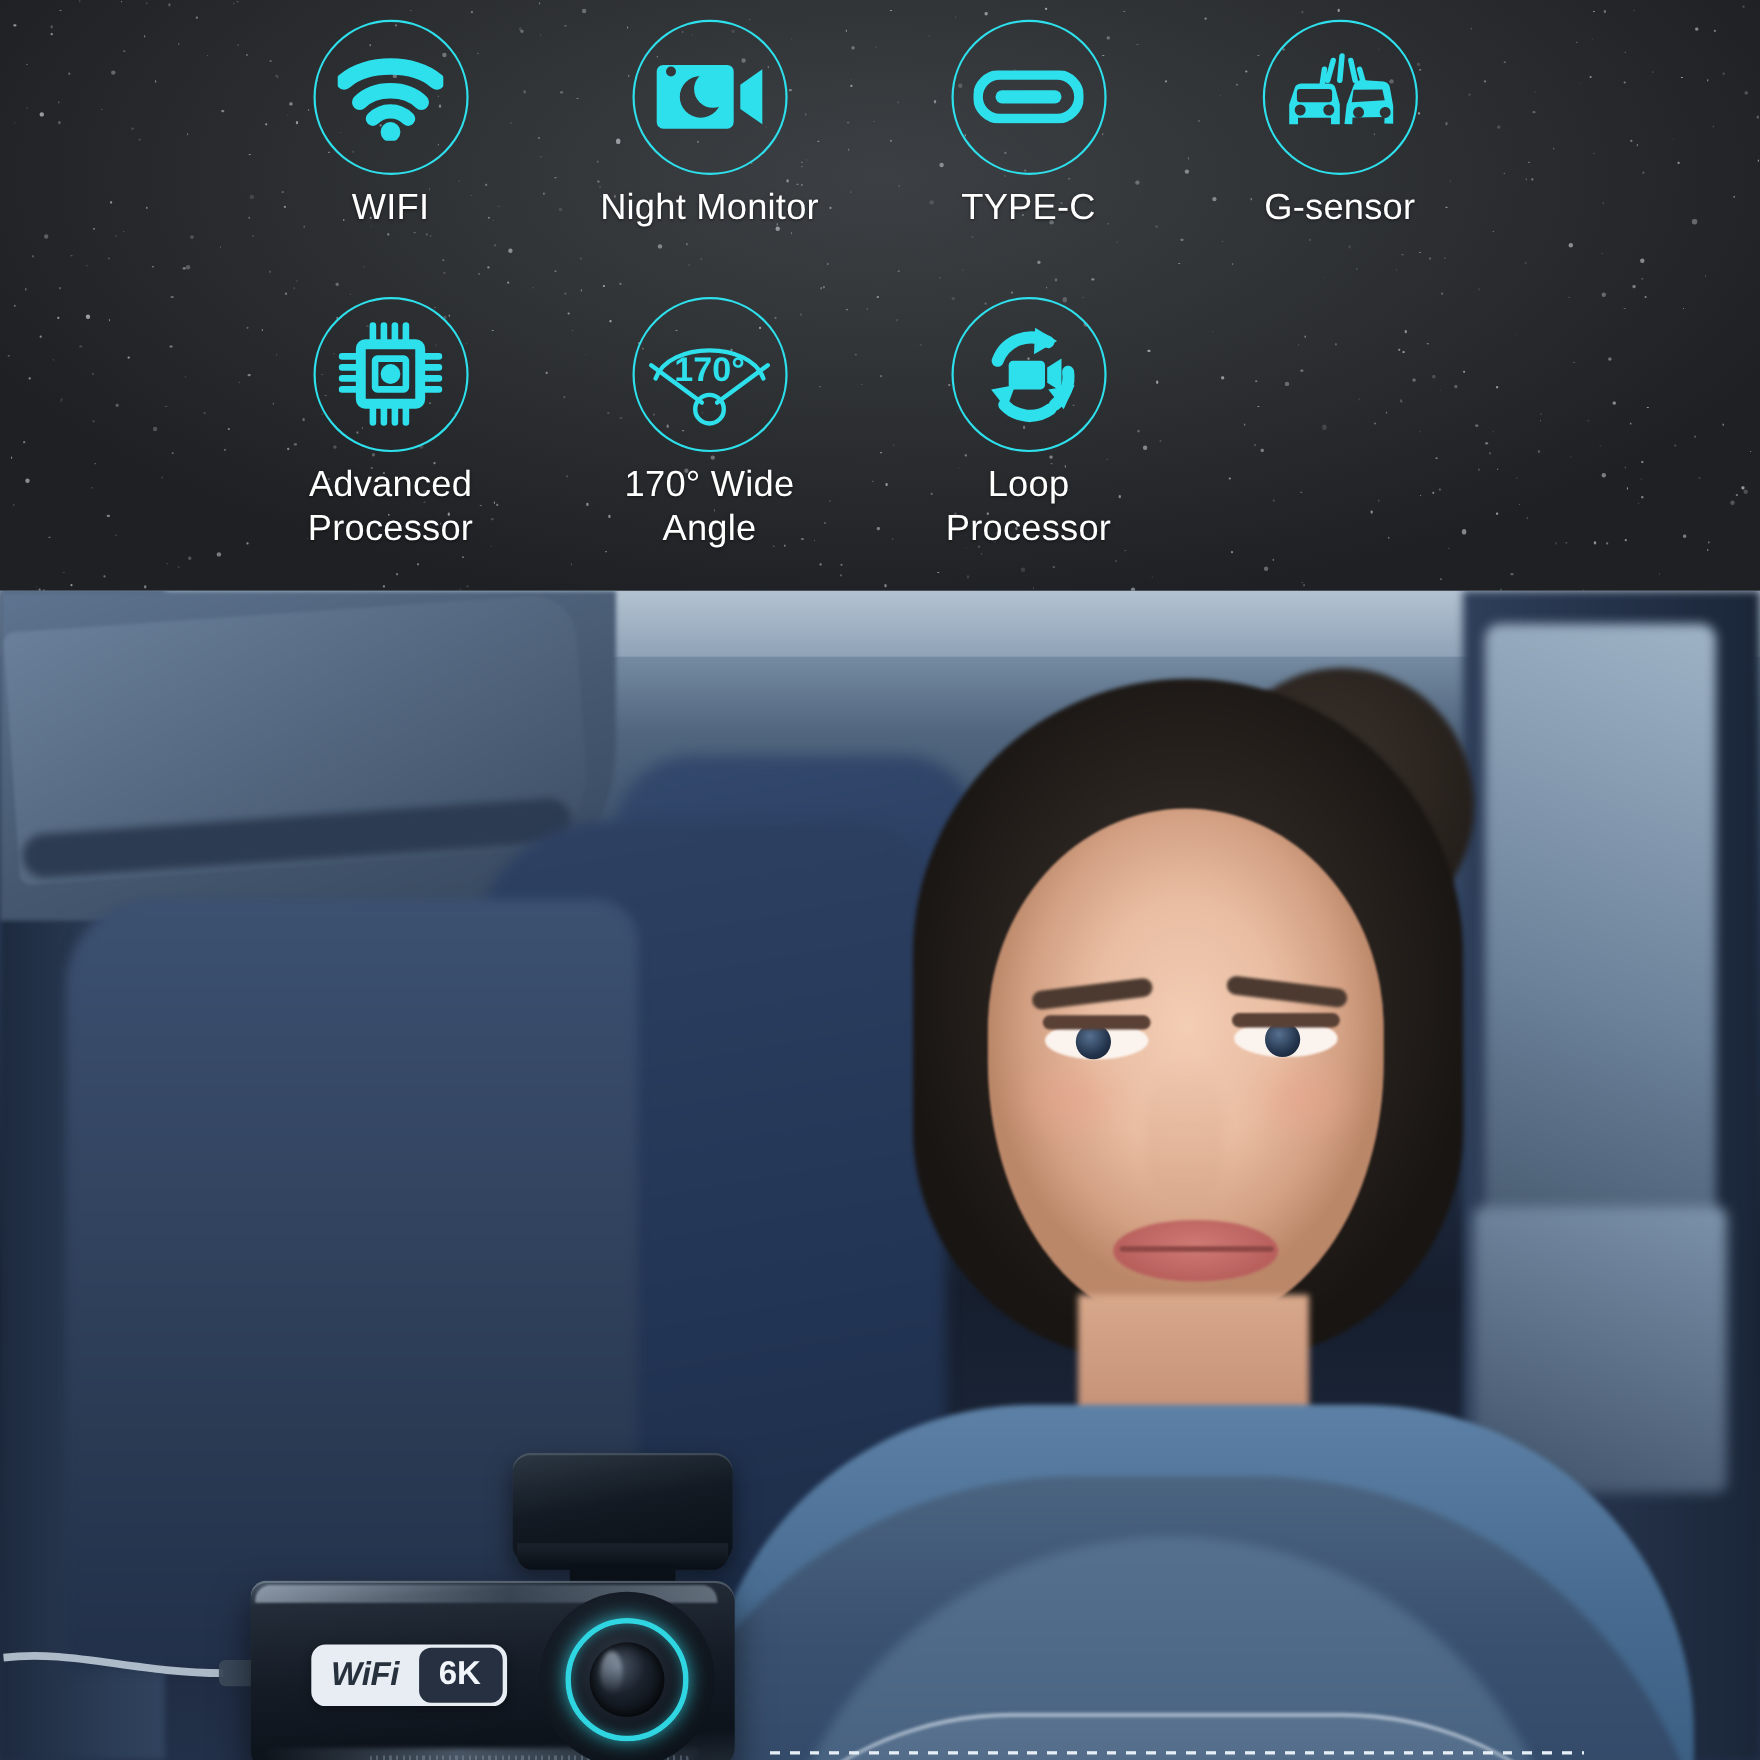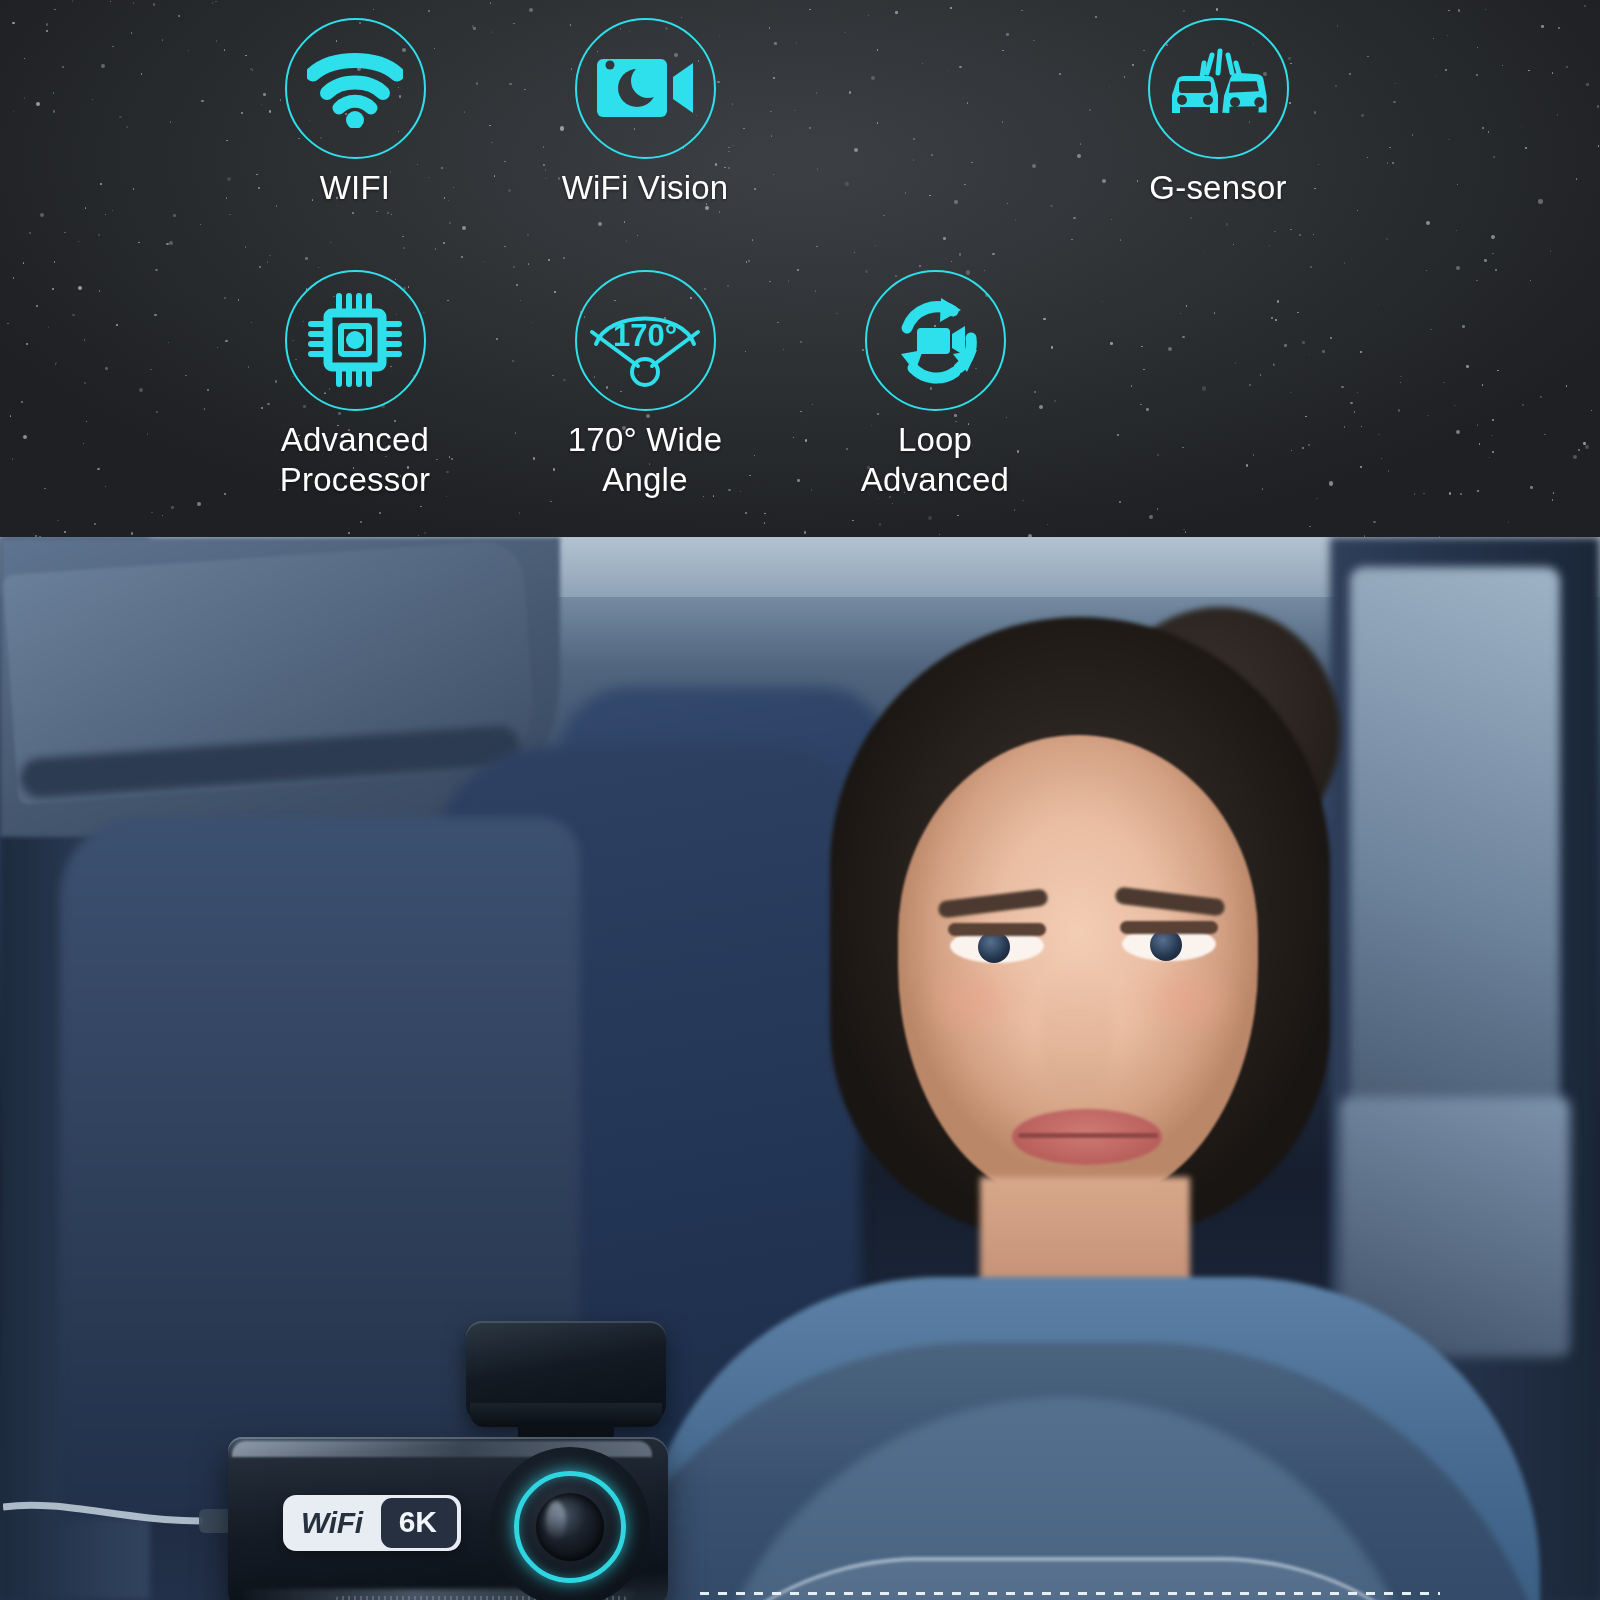--- a/index.html
+++ b/index.html
@@ -791,21 +791,32 @@
         <circle cx="42" cy="33" r="19" fill="#000"></circle>
         <circle cx="53" cy="26" r="17" fill="#fff"></circle>
         <circle cx="15" cy="10" r="4.5" fill="#000"></circle>
       </mask>
                 </defs>
       <rect x="2" y="4" width="70" height="58" rx="6" fill="#2de0ec" mask="url(#mmoon)"></rect>
       <path d="M78 22 L98 8 L98 58 L78 44 Z" fill="#2de0ec"></path>
     </svg>
             </div>
           </div>
-          <div class="cell-label" style="top: 168px; color: rgb(255, 255, 255);">WiFi Vision</div>
+          <div class="cell-label" style="top: 168px; color: rgb(255, 255, 255);">Night Monitor</div>
+        </div>
+        <div class="cell" style="left: 790px; top: 0px; width: 290px; height: 537px;">
+          <div class="icon-circle" style="left: 74.5px; top: 17.5px; width: 141px; height: 141px; border-color: rgb(45, 224, 236);">
+            <div class="icon-inner">
+              <svg width="100" height="48" viewBox="0 0 100 48">
+      <rect x="4" y="4" width="92" height="40" rx="20" fill="none" stroke="#2de0ec" stroke-width="9"></rect>
+      <rect x="20" y="18" width="60" height="12" rx="6" fill="#2de0ec"></rect>
+    </svg>
+            </div>
+          </div>
+          <div class="cell-label" style="top: 168px; color: rgb(255, 255, 255);">TYPE-C</div>
         </div>
         <div class="cell" style="left: 210px; top: 0px; width: 290px; height: 537px;">
           <div class="icon-circle" style="left: 74.5px; top: 269.5px; width: 141px; height: 141px; border-color: rgb(45, 224, 236);">
             <div class="icon-inner">
               <svg width="96" height="96" viewBox="0 0 96 96">
       <g stroke="#2de0ec" stroke-width="6" stroke-linecap="round">
         <path d="M32 4 V22 M42 4 V22 M52 4 V22 M62 4 V22"></path>
         <path d="M32 74 V92 M42 74 V92 M52 74 V92 M62 74 V92"></path>
         <path d="M4 32 H22 M4 42 H22 M4 52 H22 M4 62 H22"></path>
         <path d="M74 32 H92 M74 42 H92 M74 52 H92 M74 62 H92"></path>
@@ -861,21 +872,21 @@
       <path d="M88 50 A32 32 0 0 1 76 80" stroke="#2de0ec" stroke-width="11" fill="none" stroke-linecap="round"></path>
       <path d="M94 62 L84 84 L70 66 Z" fill="#2de0ec"></path>
       <path d="M30 80 A32 32 0 0 0 72 84" stroke="#2de0ec" stroke-width="11" fill="none" stroke-linecap="round"></path>
       <path d="M18 66 L40 62 L32 84 Z" fill="#2de0ec"></path>
       <rect x="34" y="40" width="33" height="26" rx="4" fill="#2de0ec"></rect>
       <path d="M69 46 L82 38 L82 68 L69 60 Z" fill="#2de0ec"></path>
     </svg>
             </div>
           </div>
           <div class="cell-label" style="top: 420px; color: rgb(255, 255, 255);">Loop
-Advanced</div>
+Processor</div>
         </div>
       </div>
   </div>
 
   <div id="photo">
     <div class="ph roof"></div>
     <div class="ph pillar-r"></div>
     <div class="ph window-r"></div>
     <div class="ph window-r2"></div>
     <div class="ph pillar-l"></div>

